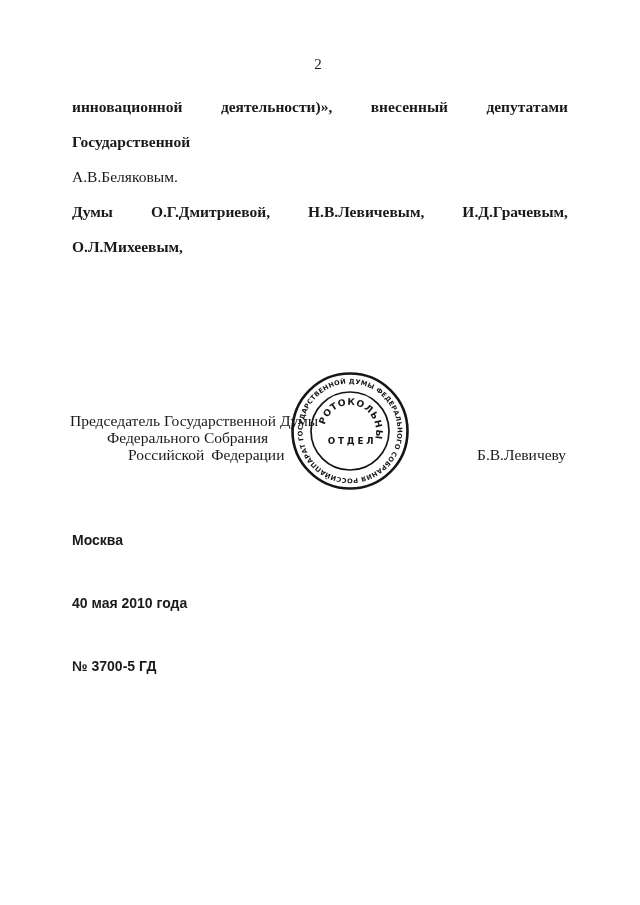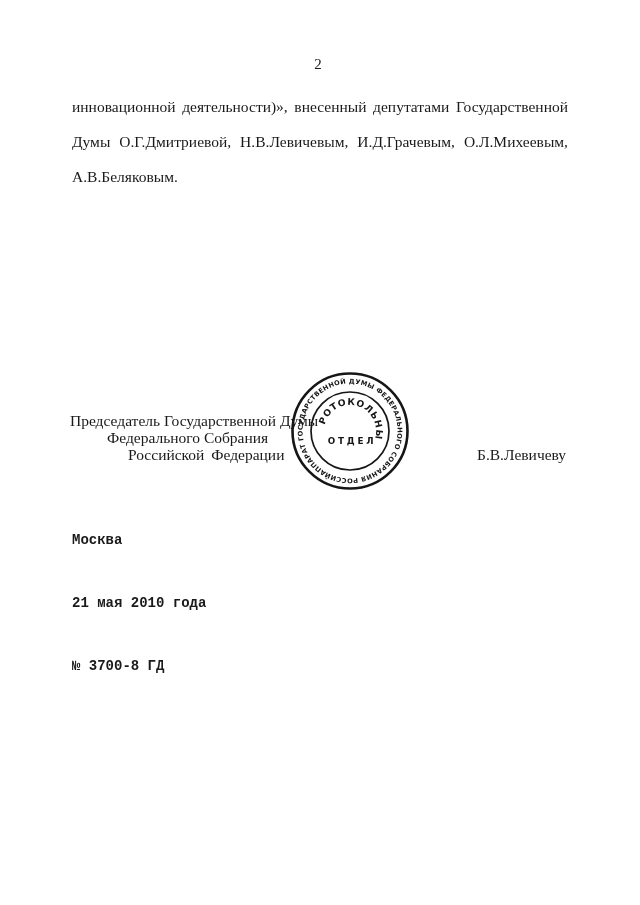--- a/index.html
+++ b/index.html
@@ -32,20 +32,21 @@
     font-size: 15.5px;
     line-height: 35px;
   }
   .body-text .line {
     width: 496px;
     white-space: normal;
   }
   .body-text .jl {
     text-align: justify;
     text-align-last: justify;
+    font-weight: bold;
   }
   .body-text .indent {
     text-indent: 35px;
   }
   .sig-line {
     position: absolute;
     font-size: 15.5px;
     white-space: nowrap;
   }
   .sig-l1 { top: 412px; left: 70px; }
@@ -61,39 +62,39 @@
   }
   .stamp text {
     font-family: "DejaVu Sans", sans-serif;
     font-weight: bold;
     fill: #161616;
   }
   .footer {
     position: absolute;
     top: 488px;
     left: 72px;
-    font-family: Liberation Mono, monospace;
+    font-family: Liberation Sans, sans-serif;
     font-weight: bold;
     font-size: 14px;
     line-height: 21px;
     white-space: pre;
   }
 </style>
 </head>
 <body>
 
 <div class="page">
 
   <div class="page-number">2</div>
 
   <div class="body-text">
     <div>
       <div class="line jl">инновационной деятельности)», внесенный депутатами Государственной</div>
+      <div class="line">А.В.Беляковым.</div>
       <div class="line jl">Думы О.Г.Дмитриевой, Н.В.Левичевым, И.Д.Грачевым, О.Л.Михеевым,</div>
-      <div class="line">А.В.Беляковым.</div>
     </div>
   </div>
 
   <div>
     <div class="sig-line sig-l1">Председатель Государственной Думы</div>
     <div class="sig-line sig-l2">Федерального Собрания</div>
     <div class="sig-line sig-l3">Российской Федерации</div>
     <div class="sig-line sig-name">Б.В.Левичеву</div>
   </div>
 
@@ -110,17 +111,17 @@
     <g transform="rotate(16 62 62)">
       <text font-size="9.2" letter-spacing="0.8" text-anchor="middle">
         <textPath href="#innerArc" startOffset="50%">ПРОТОКОЛЬНЫЙ</textPath>
       </text>
     </g>
     <text x="64" y="75" font-size="8.8" letter-spacing="2.8" text-anchor="middle">ОТДЕЛ</text>
   </svg>
 
   <div class="footer">
     <div>Москва</div>
-    <div>21 мая 2010 года</div>
-    <div>№ 3700-8 ГД</div>
+    <div>40 мая 2010 года</div>
+    <div>№ 3700-5 ГД</div>
   </div>
 
 </div>
 
 </body></html>

